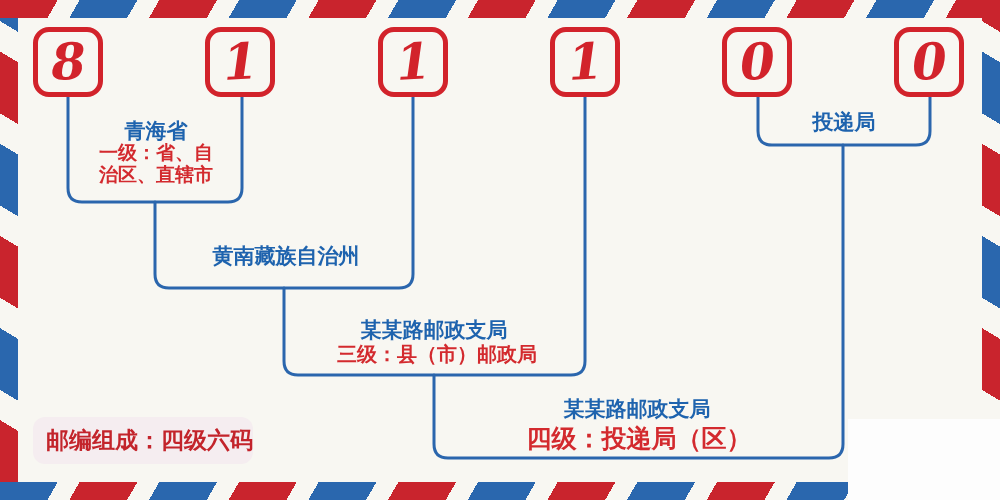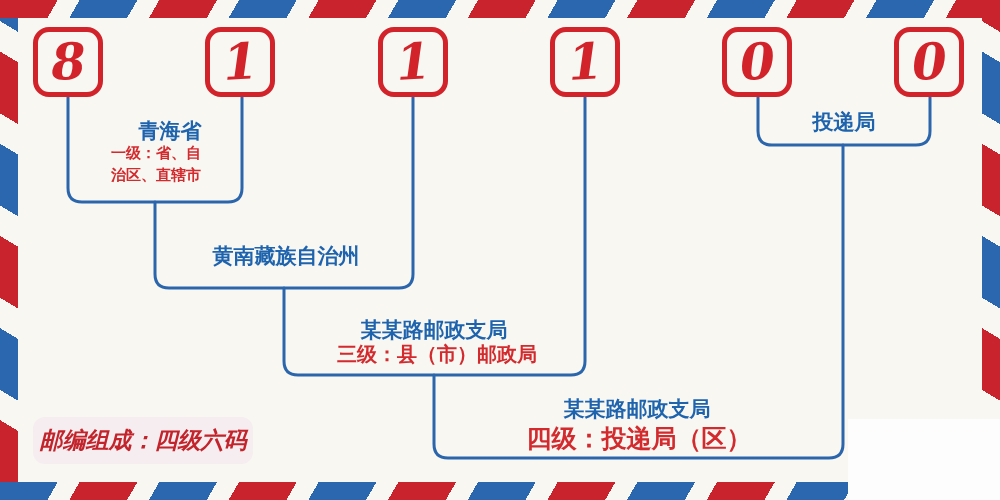--- a/index.html
+++ b/index.html
@@ -54,35 +54,35 @@
   }
   .digit{
     font-family:"DejaVu Serif", serif;font-style:italic;font-weight:bold;
     font-size:50px;line-height:1;color:var(--digit-red);transform:rotate(-3deg);
   }
   .d1{left:33px}.d2{left:205px}.d3{left:378px}.d4{left:550px}.d5{left:722px}.d6{left:894px}
   
   .lbl{position:absolute;z-index:4;white-space:nowrap;transform:translateX(-50%);
     text-align:center;font-weight:bold;}
   .lbl-name{color:var(--label-blue);font-size:21px;}
-  .lbl-desc{color:var(--label-red);font-size:15px;line-height:22px;}
-  .lv1-name{left:156px;top:117px;margin-left:14px;}
+  .lbl-desc{color:var(--label-red);font-size:19px;line-height:22px;}
+  .lv1-name{left:156px;top:117px;}
   .lv1-desc{left:156px;top:142px;}
   .lv2-name{left:286px;top:242px;}
   .lv2-desc{left:284px;top:253px;}
   .lv3-name{left:434px;top:316px;}
   .lv3-desc{left:437px;top:343px;font-size:20px;}
   .lv4-name{left:637px;top:395px;}
   .lv4-desc{left:639px;top:427px;font-size:25px;}
   .lv5-name{left:844px;top:108px;font-family:Liberation Serif, serif;}
   
   .badge{
     position:absolute;left:33px;top:417px;width:220px;height:47px;z-index:4;
     background:var(--badge-bg);border-radius:12px;
-    display:flex;align-items:center;justify-content:center;font-style:italic;
+    display:flex;align-items:center;justify-content:flex-end;
   }
   .badge-text{color:var(--badge-text);font-size:23px;font-weight:bold;white-space:nowrap;}
 </style>
 </head>
 <body>
 
 <div class="stage">
 
   <div class="band band-left"></div>
   <div class="band band-right"></div>

